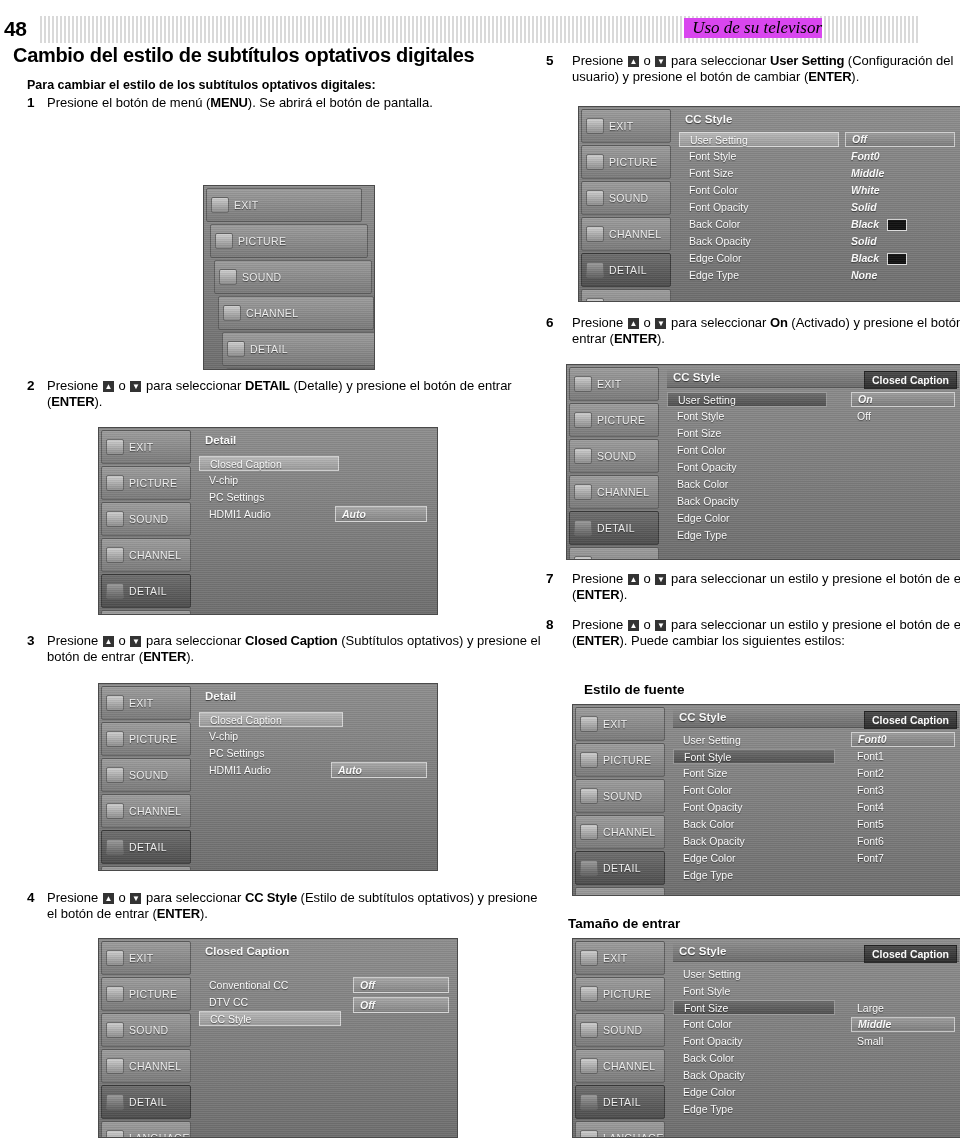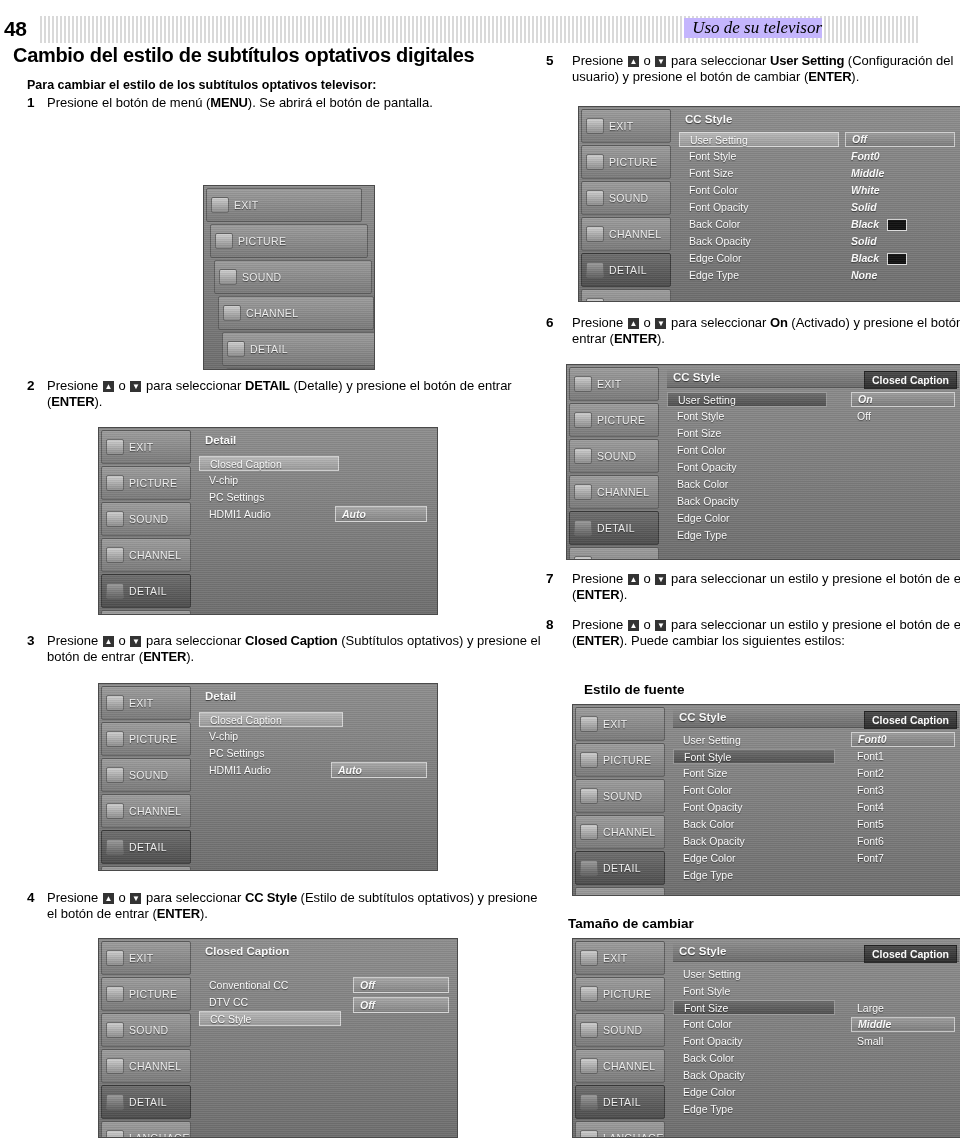--- a/index.html
+++ b/index.html
@@ -21,21 +21,21 @@
   }
   .page-number{
     position:absolute;left:4px;top:1px;
     font-size:21px;font-weight:bold;letter-spacing:-0.5px;
     background:#fff;padding-right:6px;
   }
   .hdr-title{
     position:absolute;right:2px;top:2px;
     font-family:"Liberation Serif", serif;
     font-style:italic;font-size:17px;
-    background:#c4b5fd;padding-left:8px;
+    background:#d946ef;padding-left:8px;
   }
   
   .col-left{position:absolute;left:0;top:44px;width:520px;margin-left:13px;}
   .col-right{position:absolute;left:538px;top:44px;width:422px;}
 
   h1.sect{
     font-size:20px;font-weight:bold;margin:0 0 10px 0;line-height:1.18;
     letter-spacing:-0.3px;
   }
   .lead{
@@ -153,21 +153,21 @@
 <div class="page-header">
   <div class="hdr-band"></div>
   <div class="page-number">48</div>
   <div class="hdr-title">Uso de su televisor</div>
 </div>
 
 <div class="col-left">
 
   <h1 class="sect">Cambio del estilo de subtítulos optativos digitales</h1>
 
-  <div class="lead">Para cambiar el estilo de los subtítulos optativos televisor:</div>
+  <div class="lead">Para cambiar el estilo de los subtítulos optativos digitales:</div>
 
   <div class="step">
     <span class="num">1</span>
     <span>Presione el botón de menú (</span><span class="caps">MENU</span><span>). Se abrirá el botón de pantalla.</span>
   </div>
 
   <div class="tv" style="position:absolute;left:190px;top:141px;width:172px;height:185px;">
     <div class="rail" style="width:164px;">
       <div class="rail-item" style="width:150px;">
           <span class="ic"></span>
@@ -531,21 +531,21 @@
         <div class="vrow plainlist">Font3</div>
         <div class="vrow plainlist">Font4</div>
         <div class="vrow plainlist">Font5</div>
         <div class="vrow plainlist">Font6</div>
         <div class="vrow plainlist">Font7</div>
       </div>
     </div>
     <div class="scan"></div>
   </div>
 
-  <div class="subhead" style="position:absolute;top:862px;left:0;">Tamaño de cambiar</div>
+  <div class="subhead" style="position:absolute;top:862px;left:0;">Tamaño de entrar</div>
 
   <div class="tv" style="position:absolute;left:34px;top:894px;width:392px;height:200px;">
     <div class="rail">
       <div class="rail-item">
           <span class="ic"></span>
           <span>EXIT</span>
         </div>
       <div class="rail-item">
           <span class="ic"></span>
           <span>PICTURE</span>

